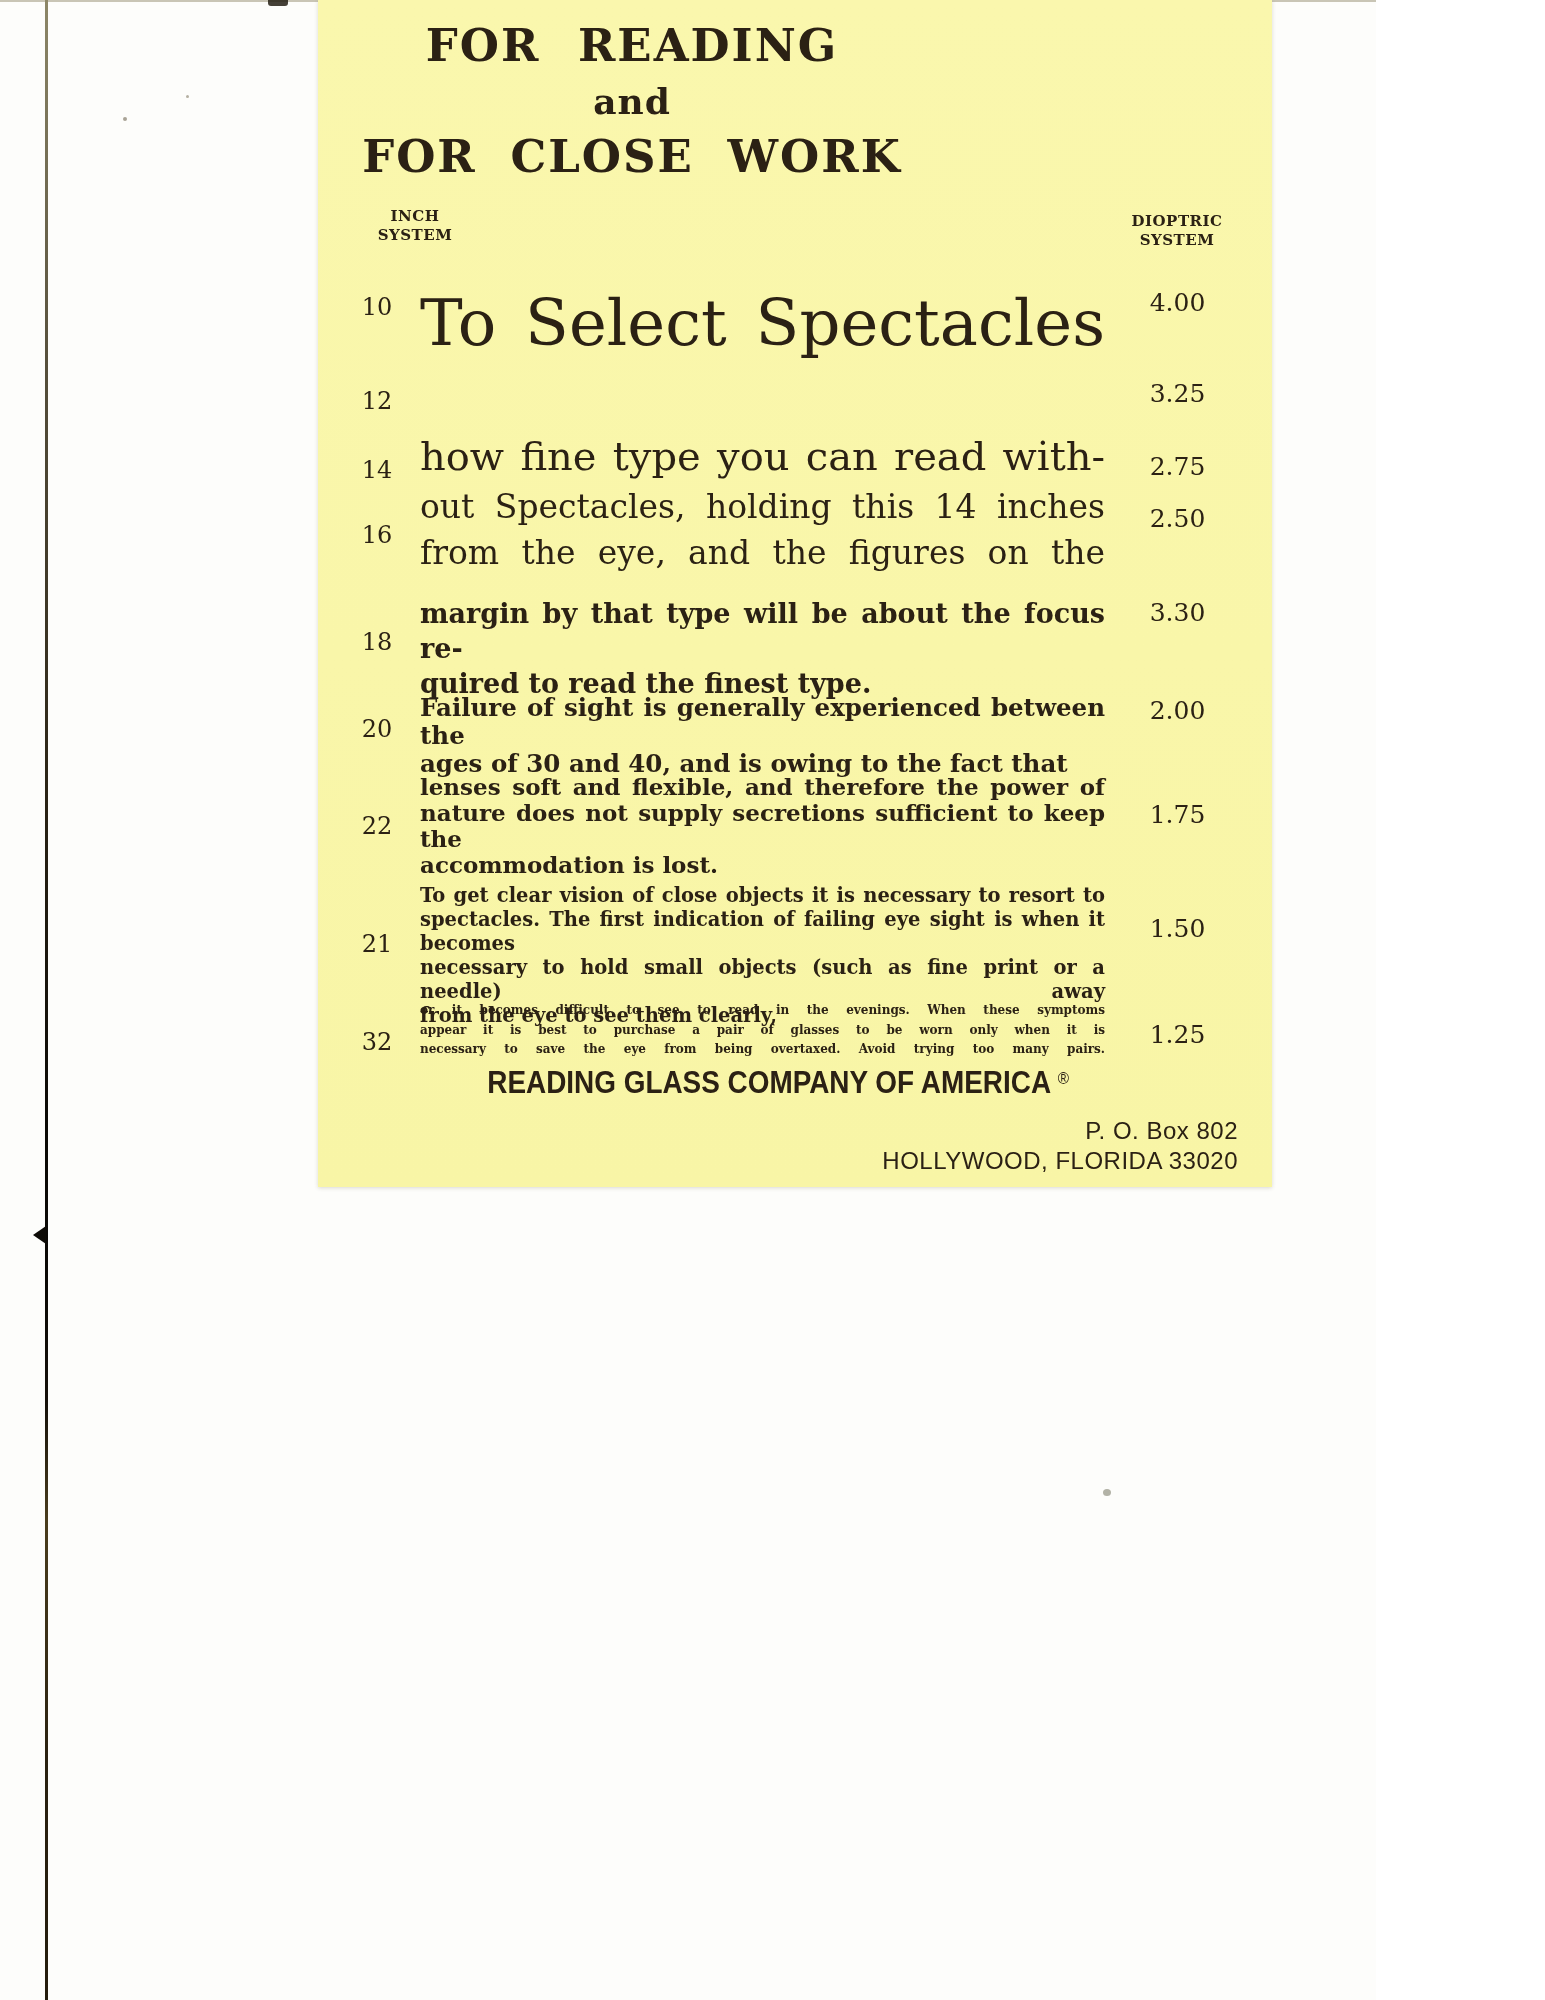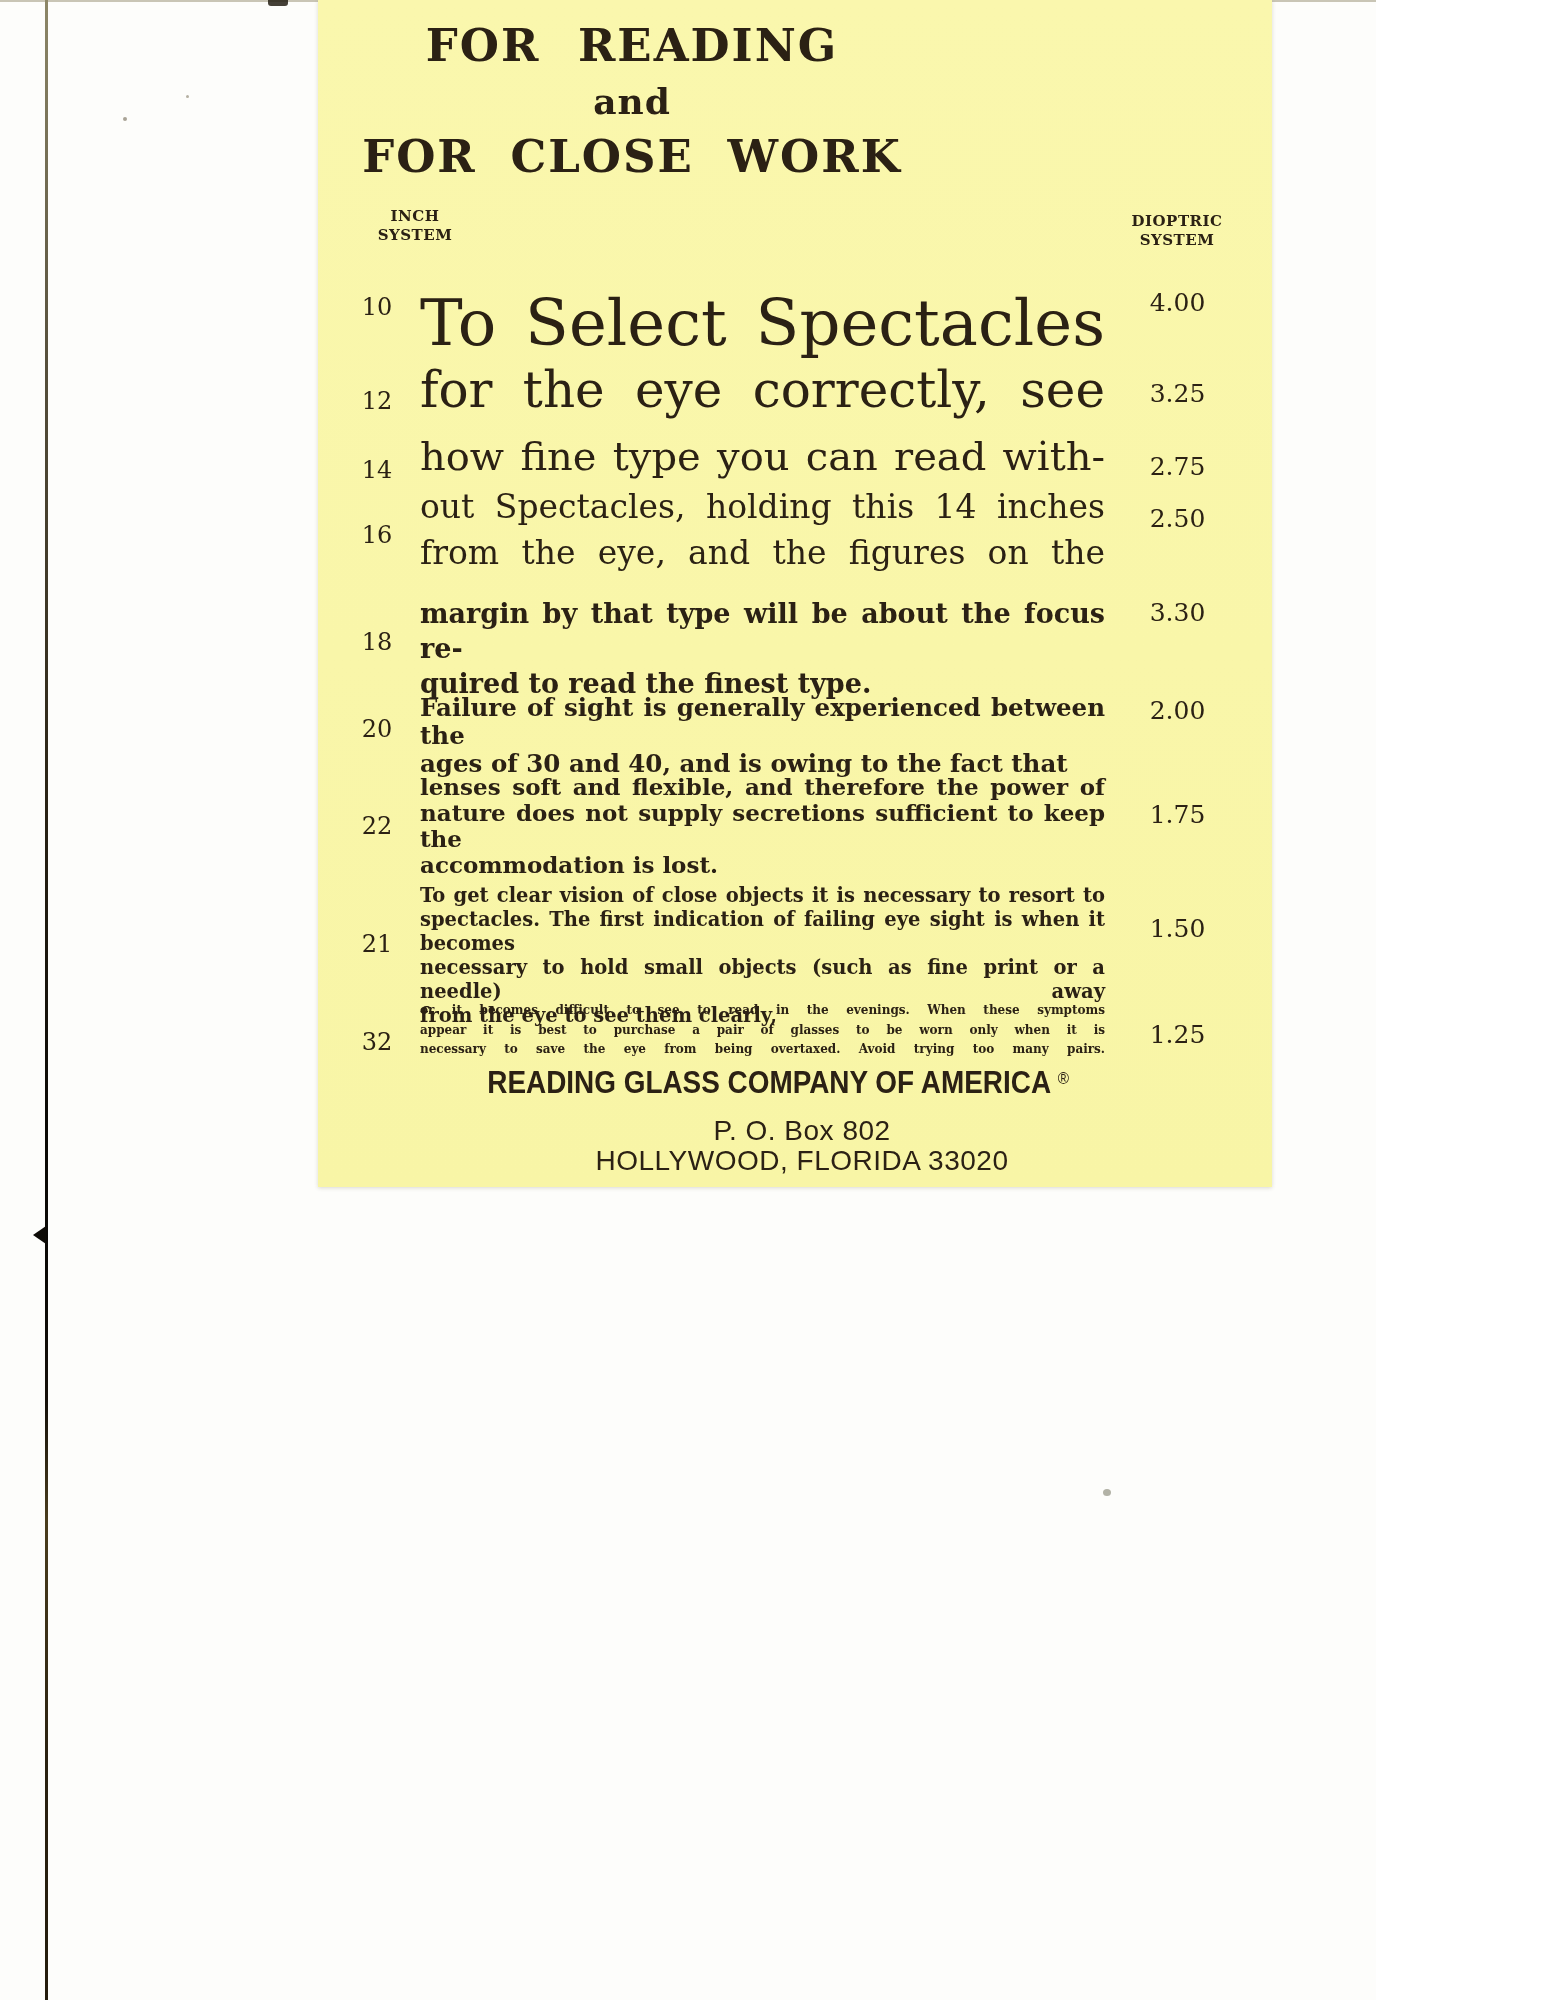--- a/index.html
+++ b/index.html
@@ -63,22 +63,22 @@
   .r6 .inch{top:38px;} .r6 .diop{top:26px;}
   .r7{top:884px;} .r7 .text{font-size:19.5px;line-height:24px;font-weight:bold;}
   .r7 .inch{top:46px;} .r7 .diop{top:30px;}
   .r8{top:1001px;} .r8 .text{font-size:12px;line-height:19.5px;font-weight:bold;}
   .r8 .inch{top:27px;} .r8 .diop{top:19px;}
   
   .company{position:absolute;top:1062px;left:0;width:920px;text-align:center;
     font-family:"Liberation Sans", sans-serif;font-weight:bold;font-size:31px;line-height:34px;}
   .company .inner{display:inline-block;transform:scaleX(.9);letter-spacing:0;}
   .reg{font-size:17px;vertical-align:9px;font-weight:normal;}
-  .addr{position:absolute;top:1116px;left:0;width:920px;text-align:center;
-    font-family:"Liberation Sans", sans-serif;font-size:28px;line-height:30px;letter-spacing:.5px;margin-left:24px;}
+  .addr{position:absolute;top:1116px;left:0;width:920px;text-align:right;
+    font-family:"Liberation Sans", sans-serif;font-size:24px;line-height:30px;letter-spacing:.5px;}
 </style>
 </head>
 <body>
 
 <div id="page">
   <div class="hline"></div>
   <div class="vline"></div>
   <div class="edge-dash"></div>
   <div class="flag"></div>
   <div class="speck s1"></div>
@@ -109,23 +109,20 @@
     <div id="rows">
         <div class="row r0">
           <span class="inch">10</span>
           <div class="text">
             <div class="jl">To Select Spectacles</div>
           </div>
           <span class="diop">4.00</span>
         </div>
         <div class="row r1">
           <span class="inch">12</span>
-          <div class="text">
-            <div class="jl">for the eye correctly, see</div>
-          </div>
           <span class="diop">3.25</span>
         </div>
         <div class="row r2">
           <span class="inch">14</span>
           <div class="text">
             <div class="jl">how fine type you can read with-</div>
           </div>
           <span class="diop">2.75</span>
         </div>
         <div class="row r3">

